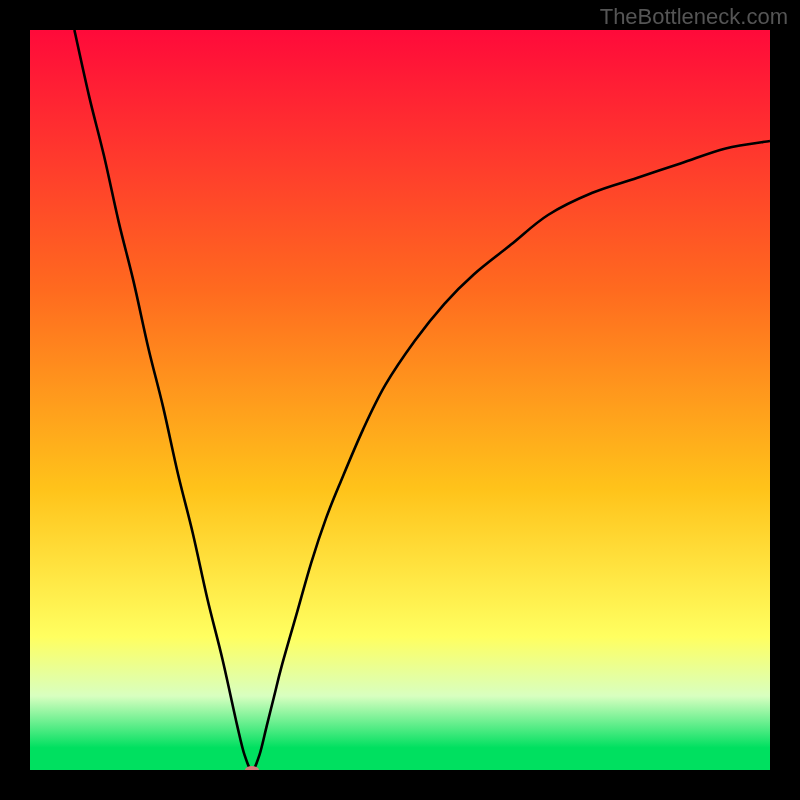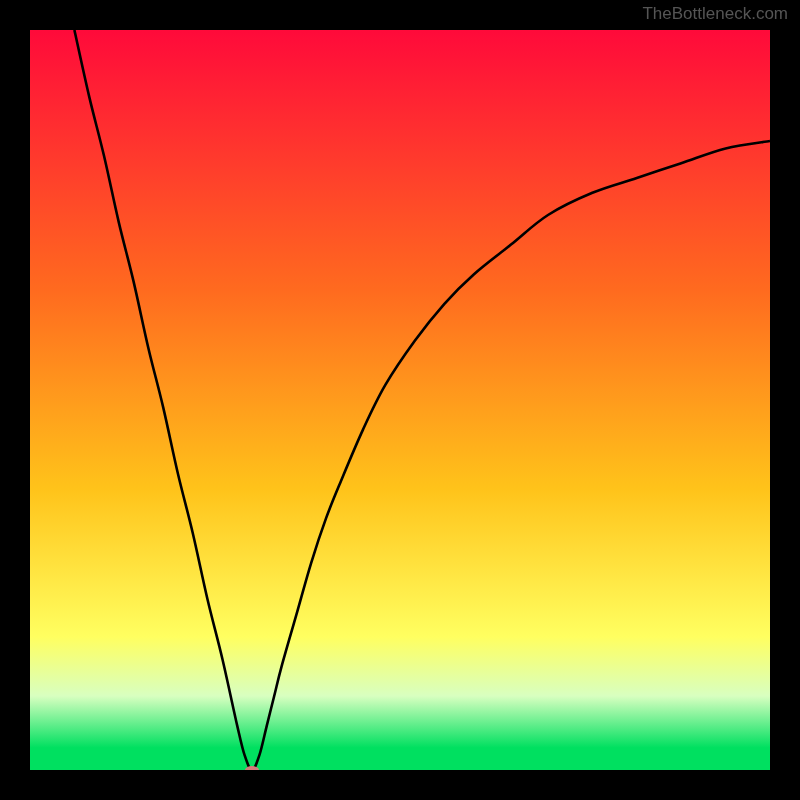--- a/index.html
+++ b/index.html
@@ -8,21 +8,21 @@
     width: 800px;
     height: 800px;
     background: #000;
     position: relative;
   }
   .watermark {
     position: absolute;
     top: 4px;
     right: 12px;
     font-family: Arial, Helvetica, sans-serif;
-    font-size: 17px;
+    font-size: 22px;
     color: #555555;
     z-index: 10;
   }
   svg.chart {
     position: absolute;
     left: 30px;
     top: 30px;
     width: 740px;
     height: 740px;
   }

